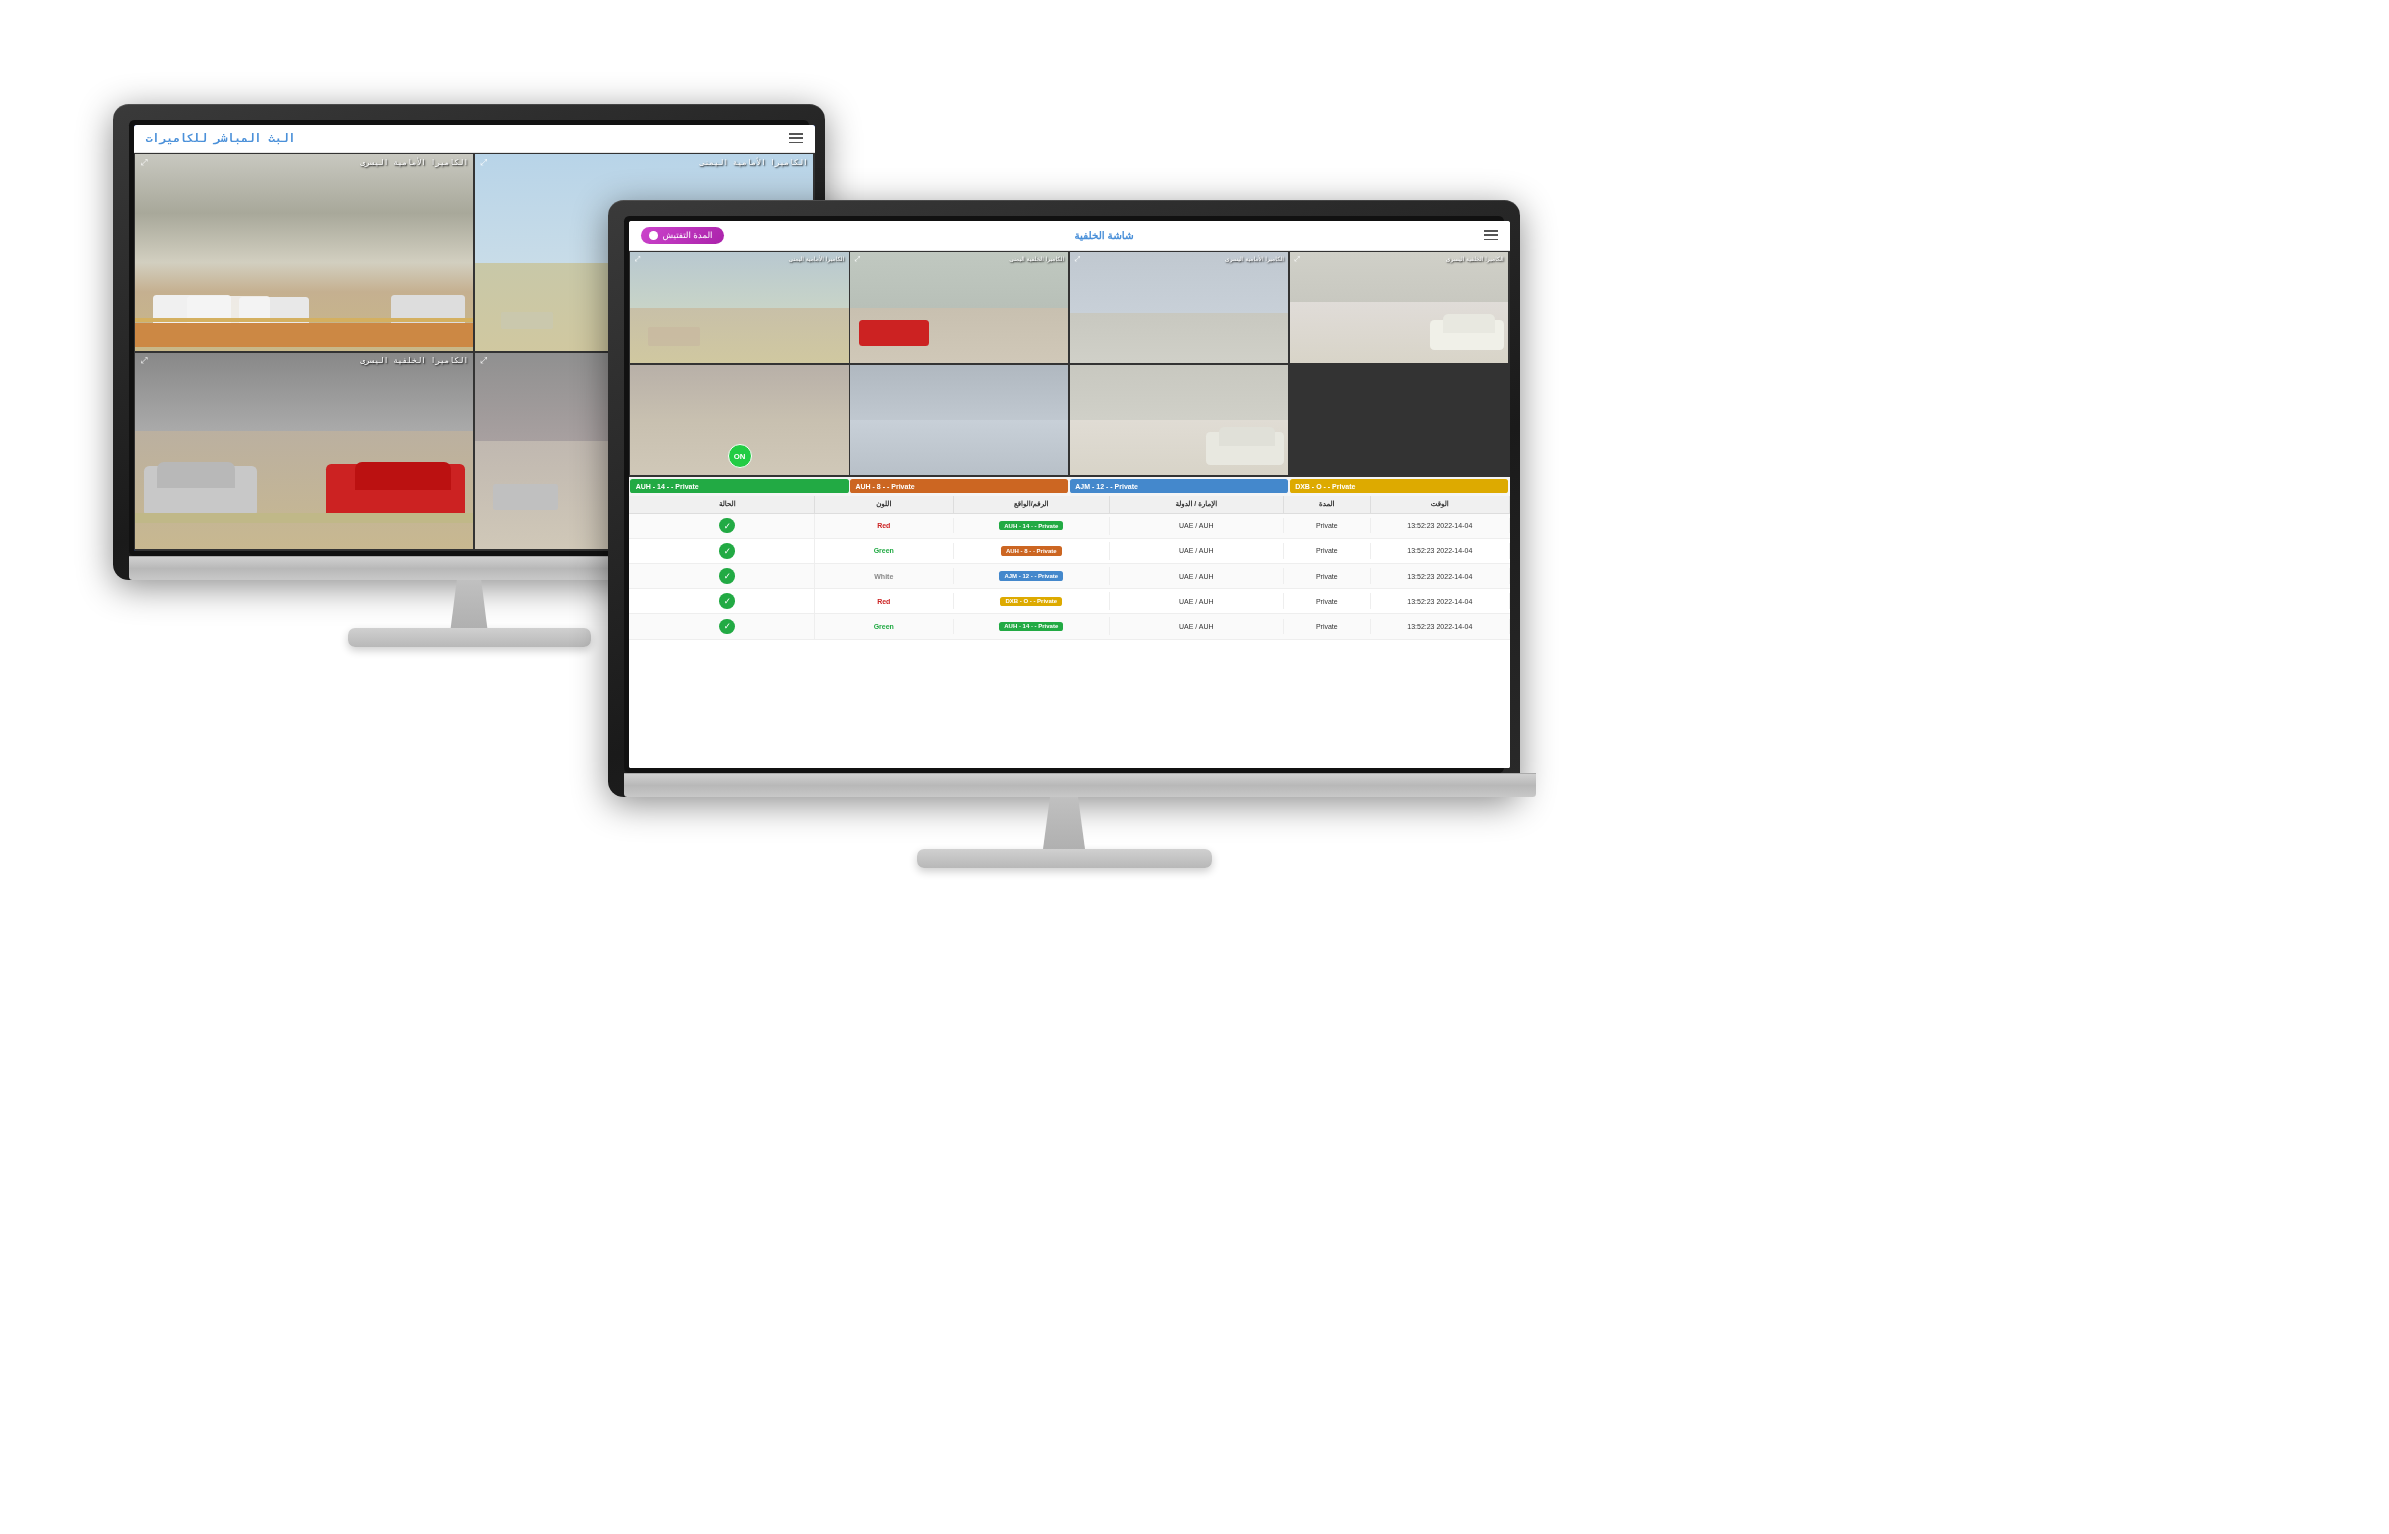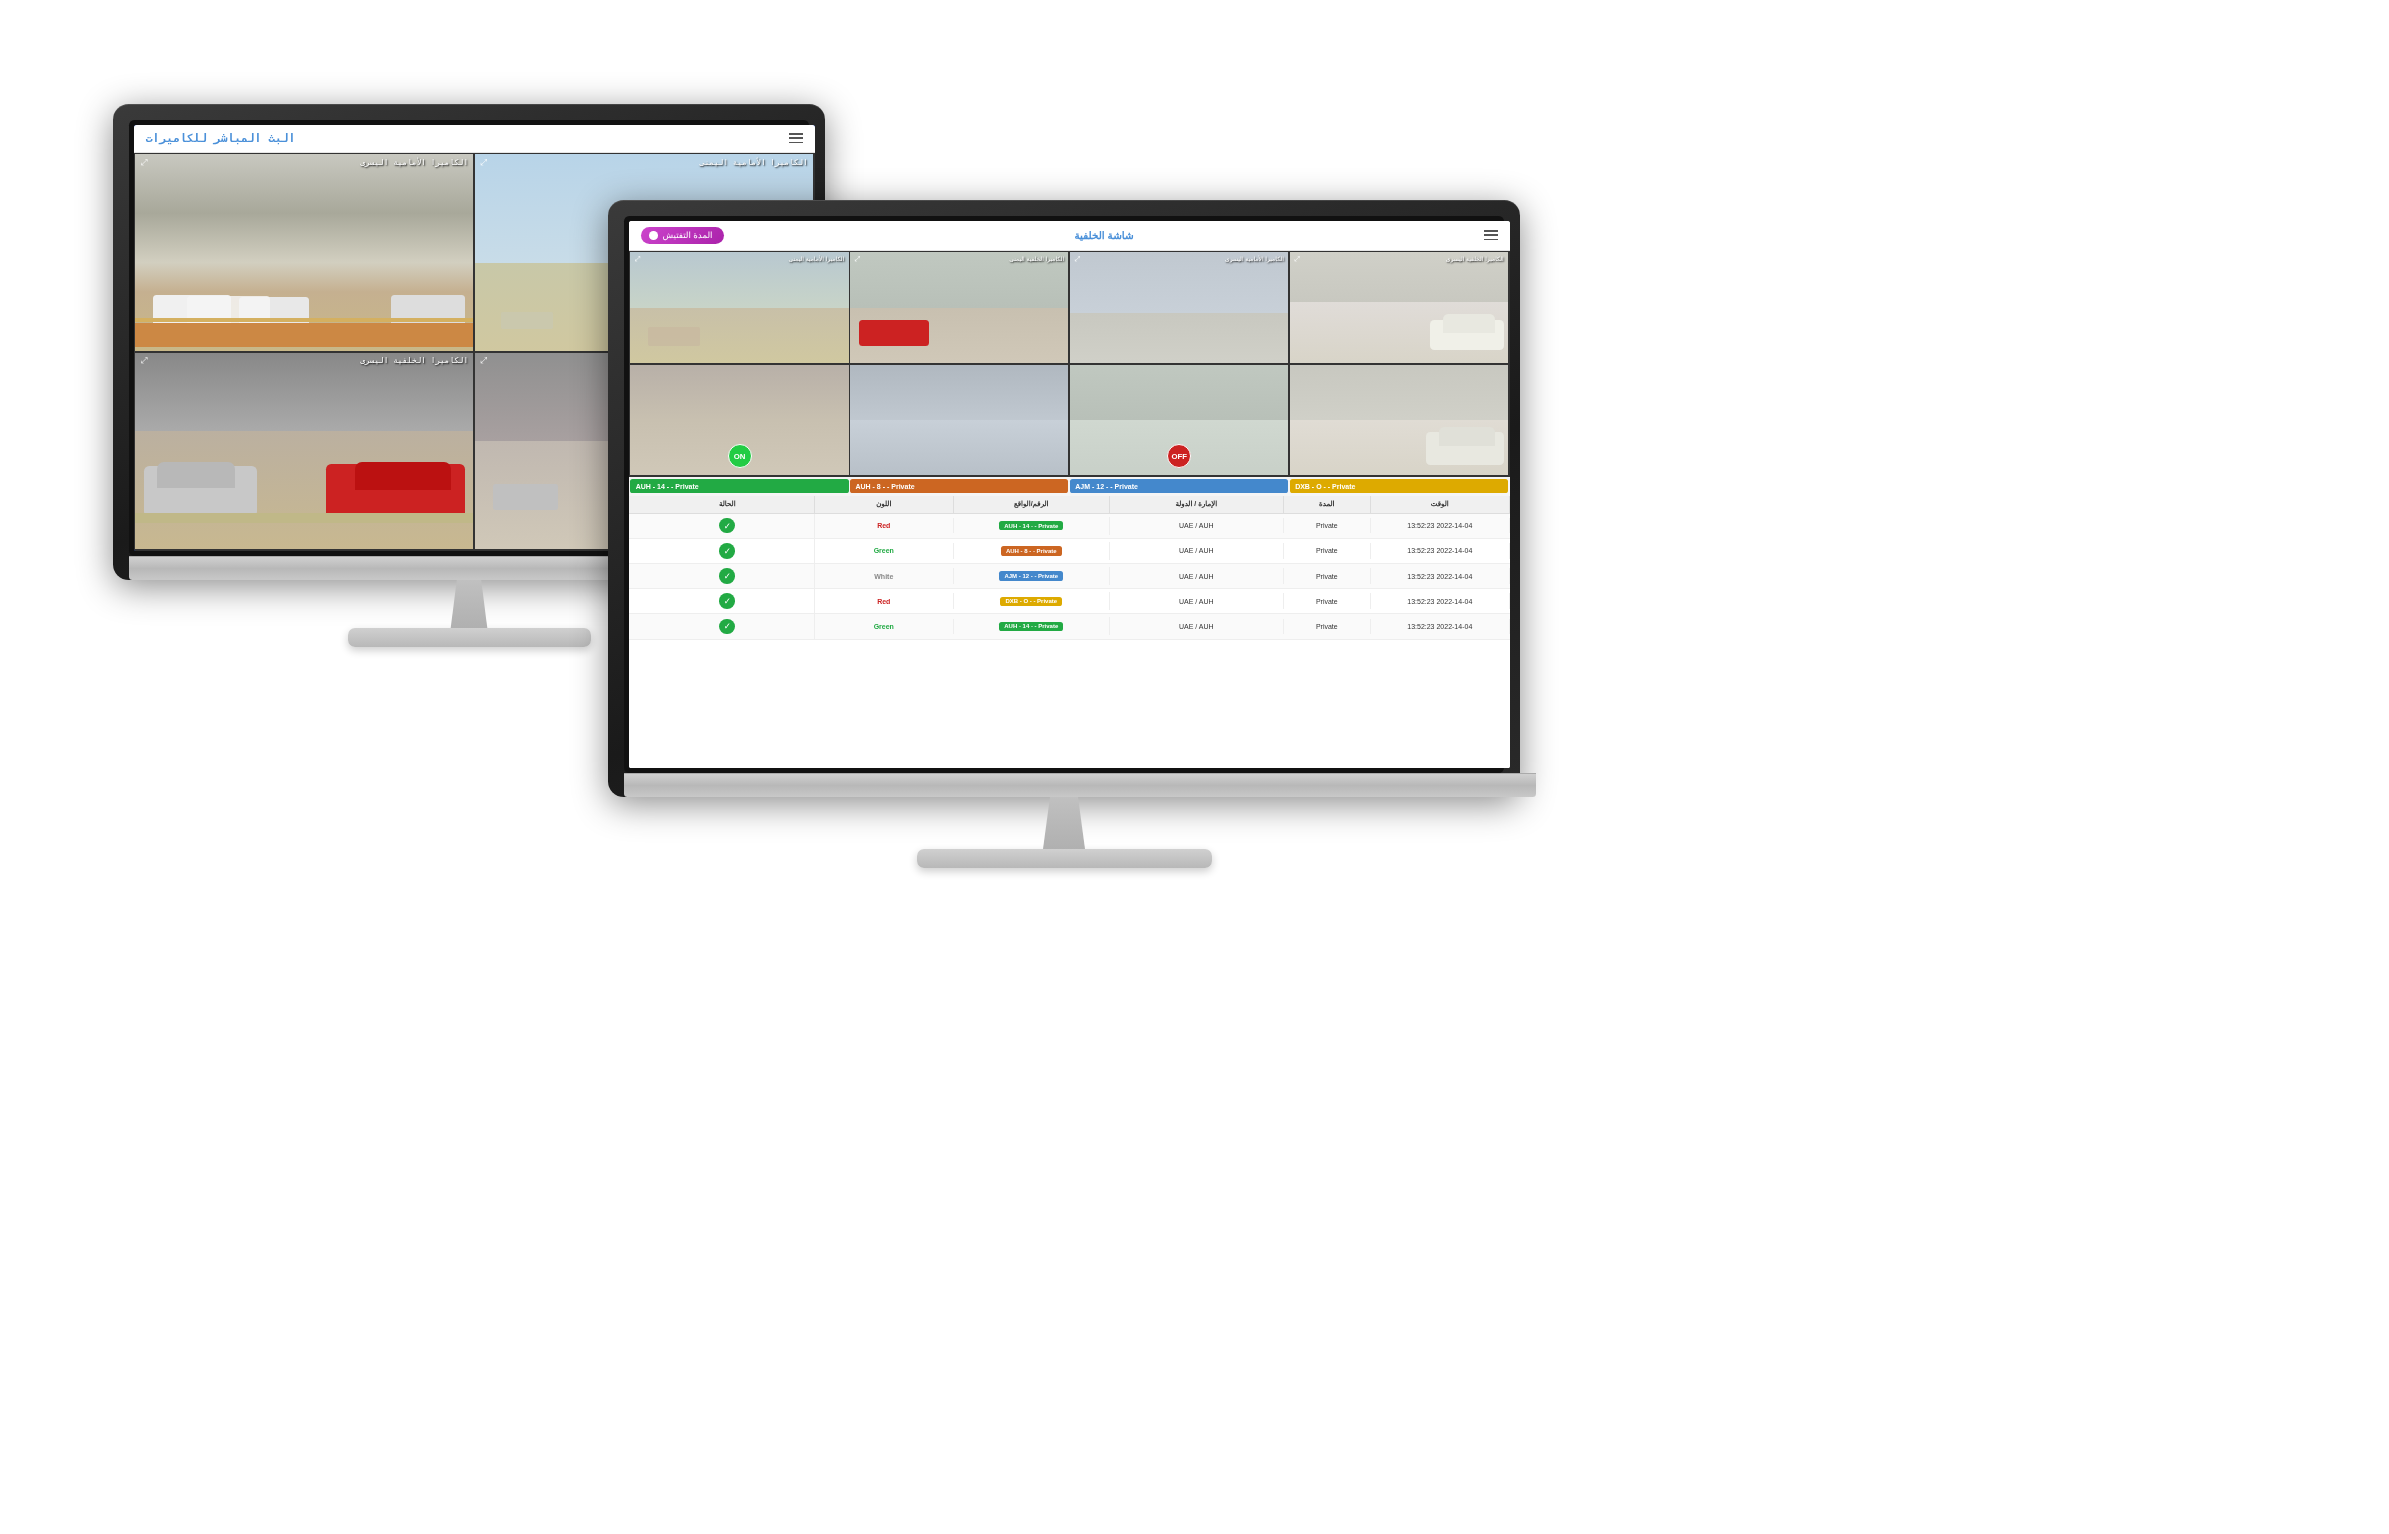--- a/index.html
+++ b/index.html
@@ -600,25 +600,20 @@
                 <div style="position:absolute;top:0;left:0;right:0;height:50%;background:linear-gradient(180deg,#b8b0a8,#c8c0b0);"></div>
                 <div style="position:absolute;top:50%;left:0;right:0;bottom:0;background:linear-gradient(180deg,#c8c0b0,#d0c8b8);"></div>
                 <div class="on-badge">ON</div>
               </div>
 
               <div class="cam-cell-right rcam6">
                 <div style="position:absolute;top:0;left:0;right:0;height:50%;background:linear-gradient(180deg,#b0b8c0,#c0c8d0);"></div>
                 <div style="position:absolute;top:50%;left:0;right:0;bottom:0;background:linear-gradient(180deg,#c8d0d8,#b8c0c8);"></div>
               </div>
 
-              <div class="cam-cell-right rcam7">
-                <div style="position:absolute;top:0;left:0;right:0;height:50%;background:linear-gradient(180deg,#c0c8c0,#b8c0b8);"></div>
-                <div style="position:absolute;top:50%;left:0;right:0;bottom:0;background:linear-gradient(180deg,#d0d8d0,#c8d0c8);"></div>
-                <div class="off-badge">OFF</div>
-              </div>
 
               <div class="cam-cell-right rcam8">
                 <div style="position:absolute;top:0;left:0;right:0;height:50%;background:linear-gradient(180deg,#c8c8c0,#d0d0c8);"></div>
                 <div style="position:absolute;top:50%;left:0;right:0;bottom:0;background:linear-gradient(180deg,#e0dcd4,#d8d4c8);"></div>
 
                 <div style="position:absolute;bottom:10.4px;right:4.3px;width:78px;height:33px;background:#e8e8e0;border-radius:4.3px;"></div>
                 <div style="position:absolute;bottom:29.5px;right:13px;width:56px;height:19px;background:#e0e0d8;border-radius:5.2px 5.2px 0 0;"></div>
               </div>
 
             </div>

